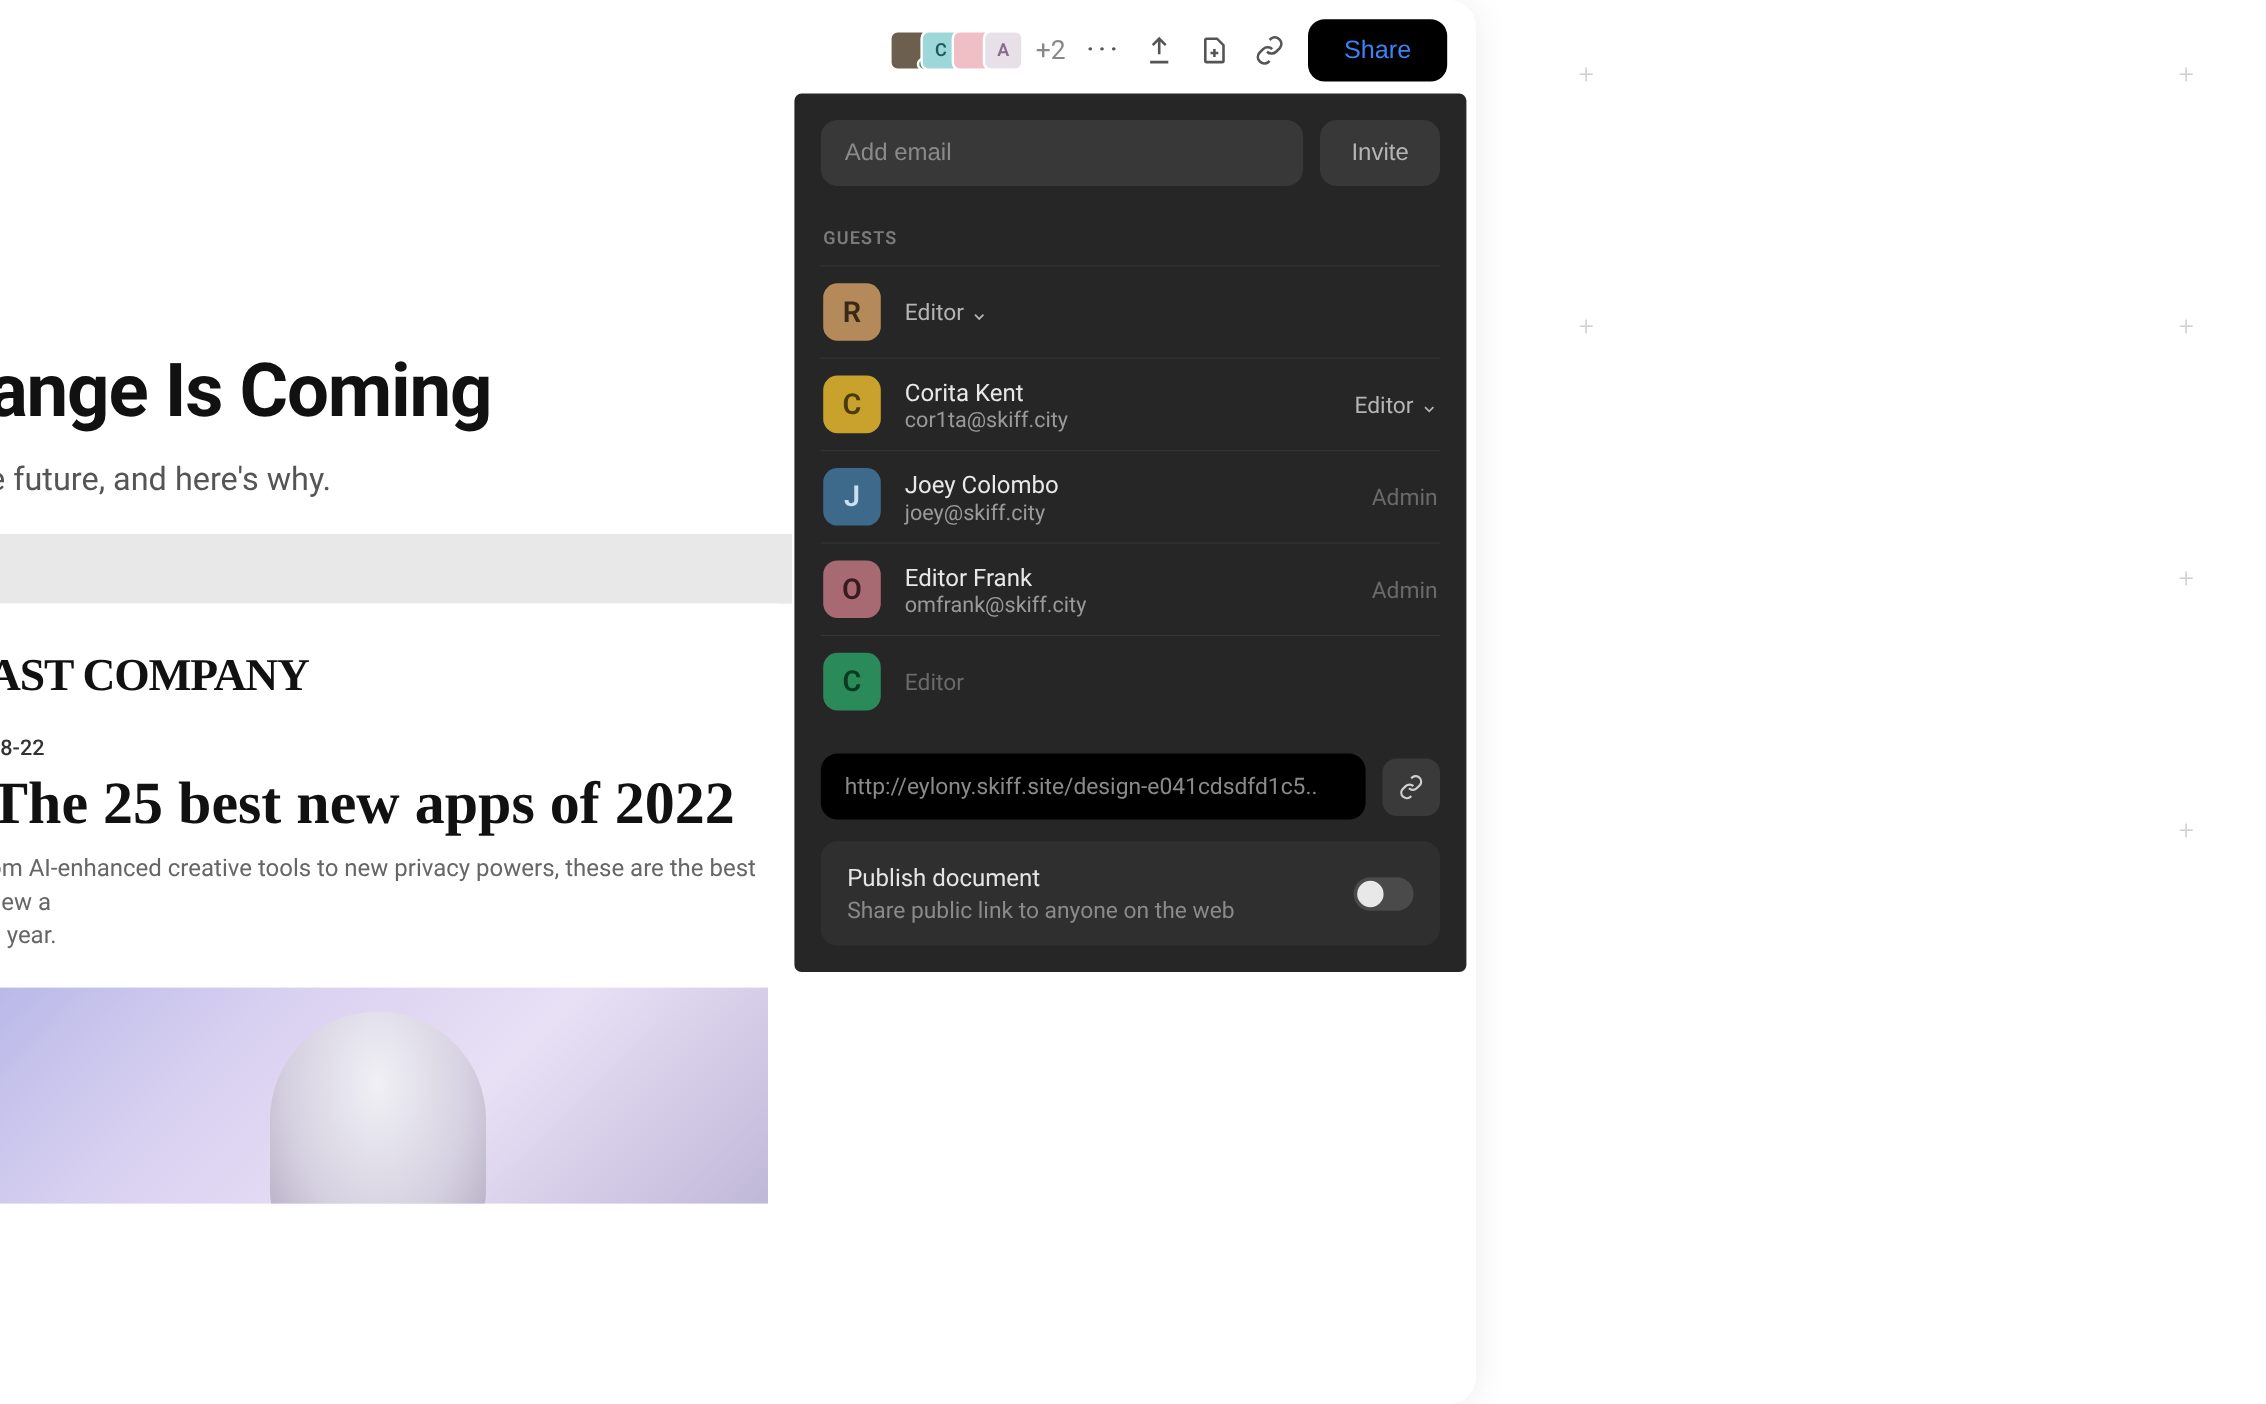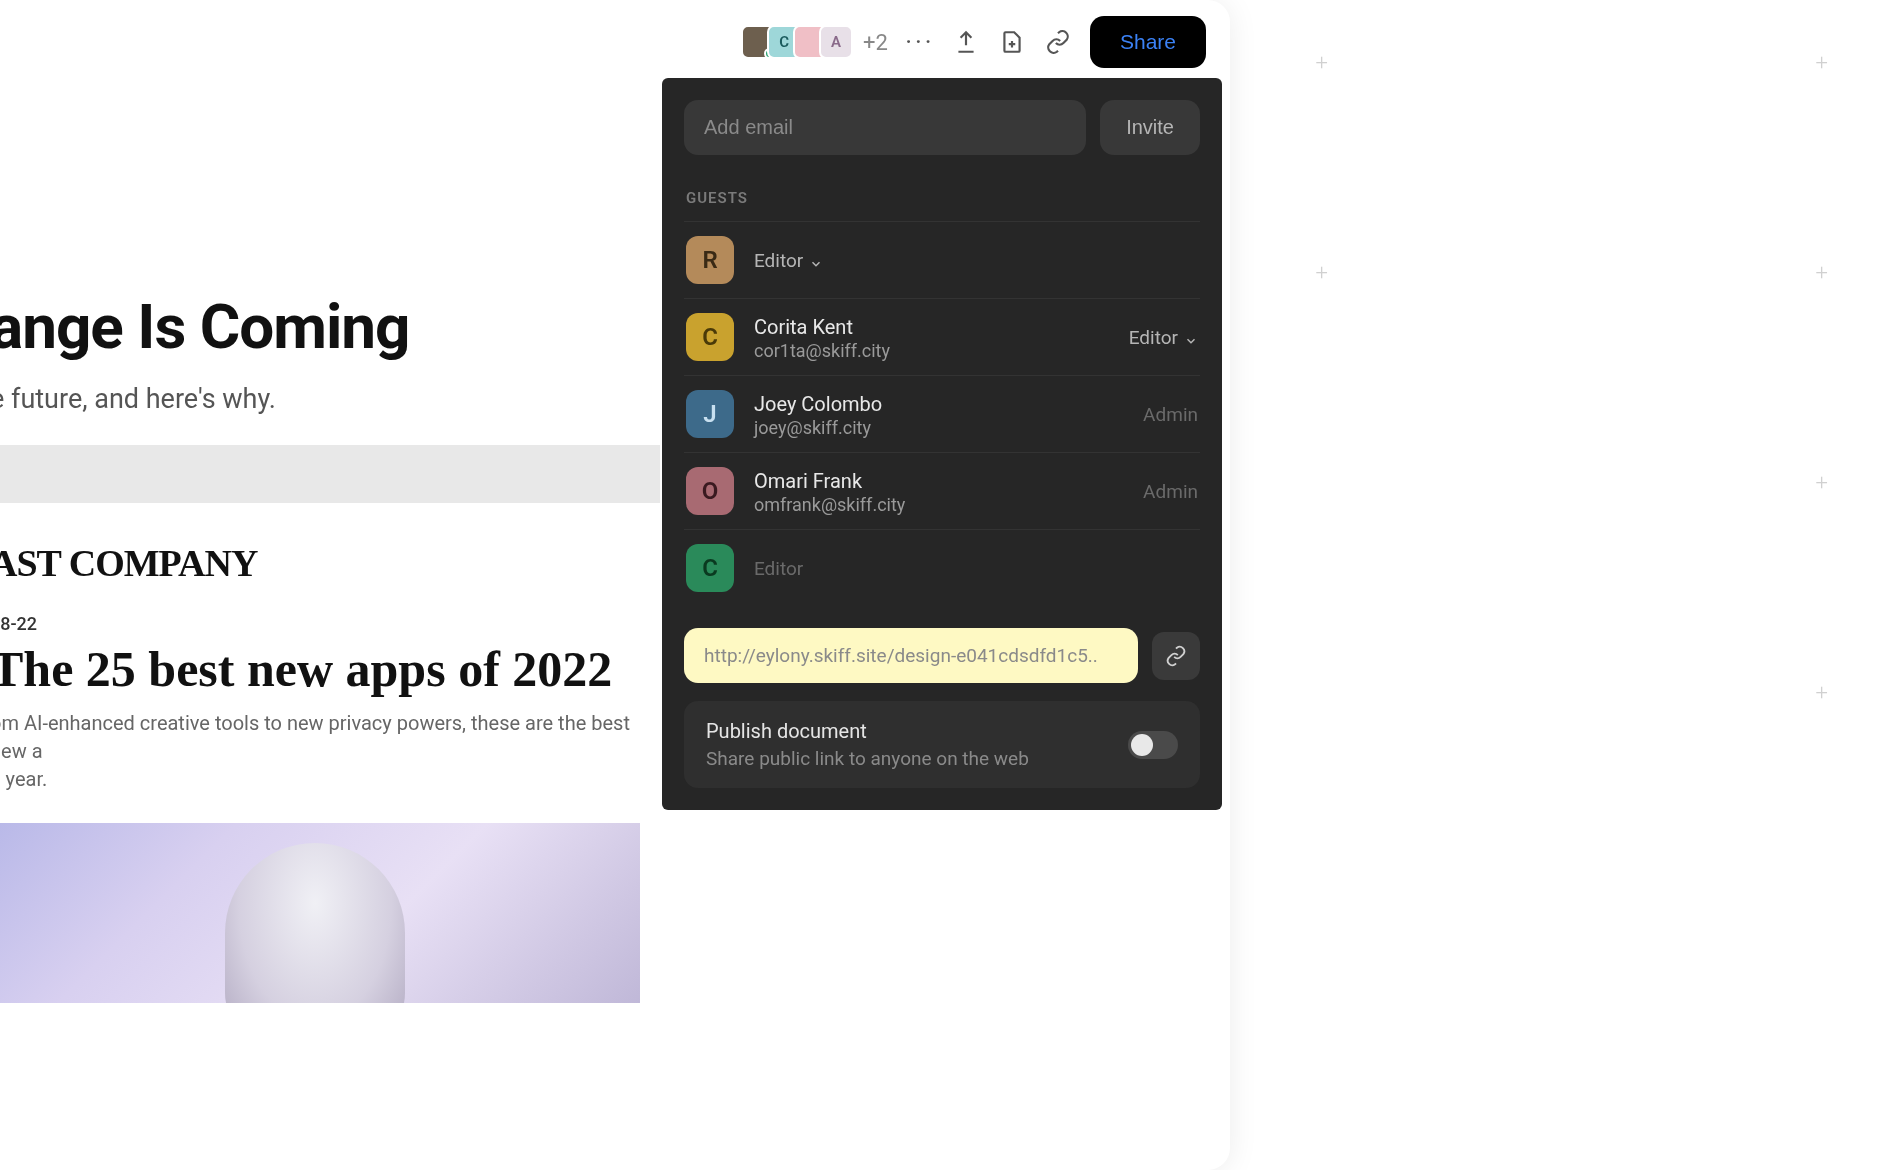--- a/index.html
+++ b/index.html
@@ -279,21 +279,21 @@
   .chev svg { stroke: #b5b5b5; stroke-width: 2.5; fill: none; }
 
   .link-row {
     display: flex;
     gap: 14px;
     margin-top: 22px;
     align-items: center;
   }
   .link-field {
     flex: 1;
-    background: #fef9c3;
+    background: #000000;
     border-radius: 14px;
     padding: 16px 20px;
     font-size: 19px;
     color: #8a8a8a;
     white-space: nowrap;
     overflow: hidden;
     text-overflow: ellipsis;
   }
   .copy-btn {
     width: 48px;
@@ -437,21 +437,21 @@
       <div class="user-info">
         <div class="user-name">Joey Colombo</div>
         <div class="user-email">joey@skiff.city</div>
       </div>
       <div class="user-role dim">Admin</div>
     </div>
 
     <div class="user-row">
       <div class="user-avatar" style="background:#a86a72;color:#3a1a20">O</div>
       <div class="user-info">
-        <div class="user-name">Omari Frank</div>
+        <div class="user-name">Editor Frank</div>
         <div class="user-email">omfrank@skiff.city</div>
       </div>
       <div class="user-role dim">Admin</div>
     </div>
 
     <div class="user-row">
       <div class="user-avatar" style="background:#2a8a5a;color:#0a3a20">C</div>
       <div class="user-role dim">Editor</div>
     </div>
 

